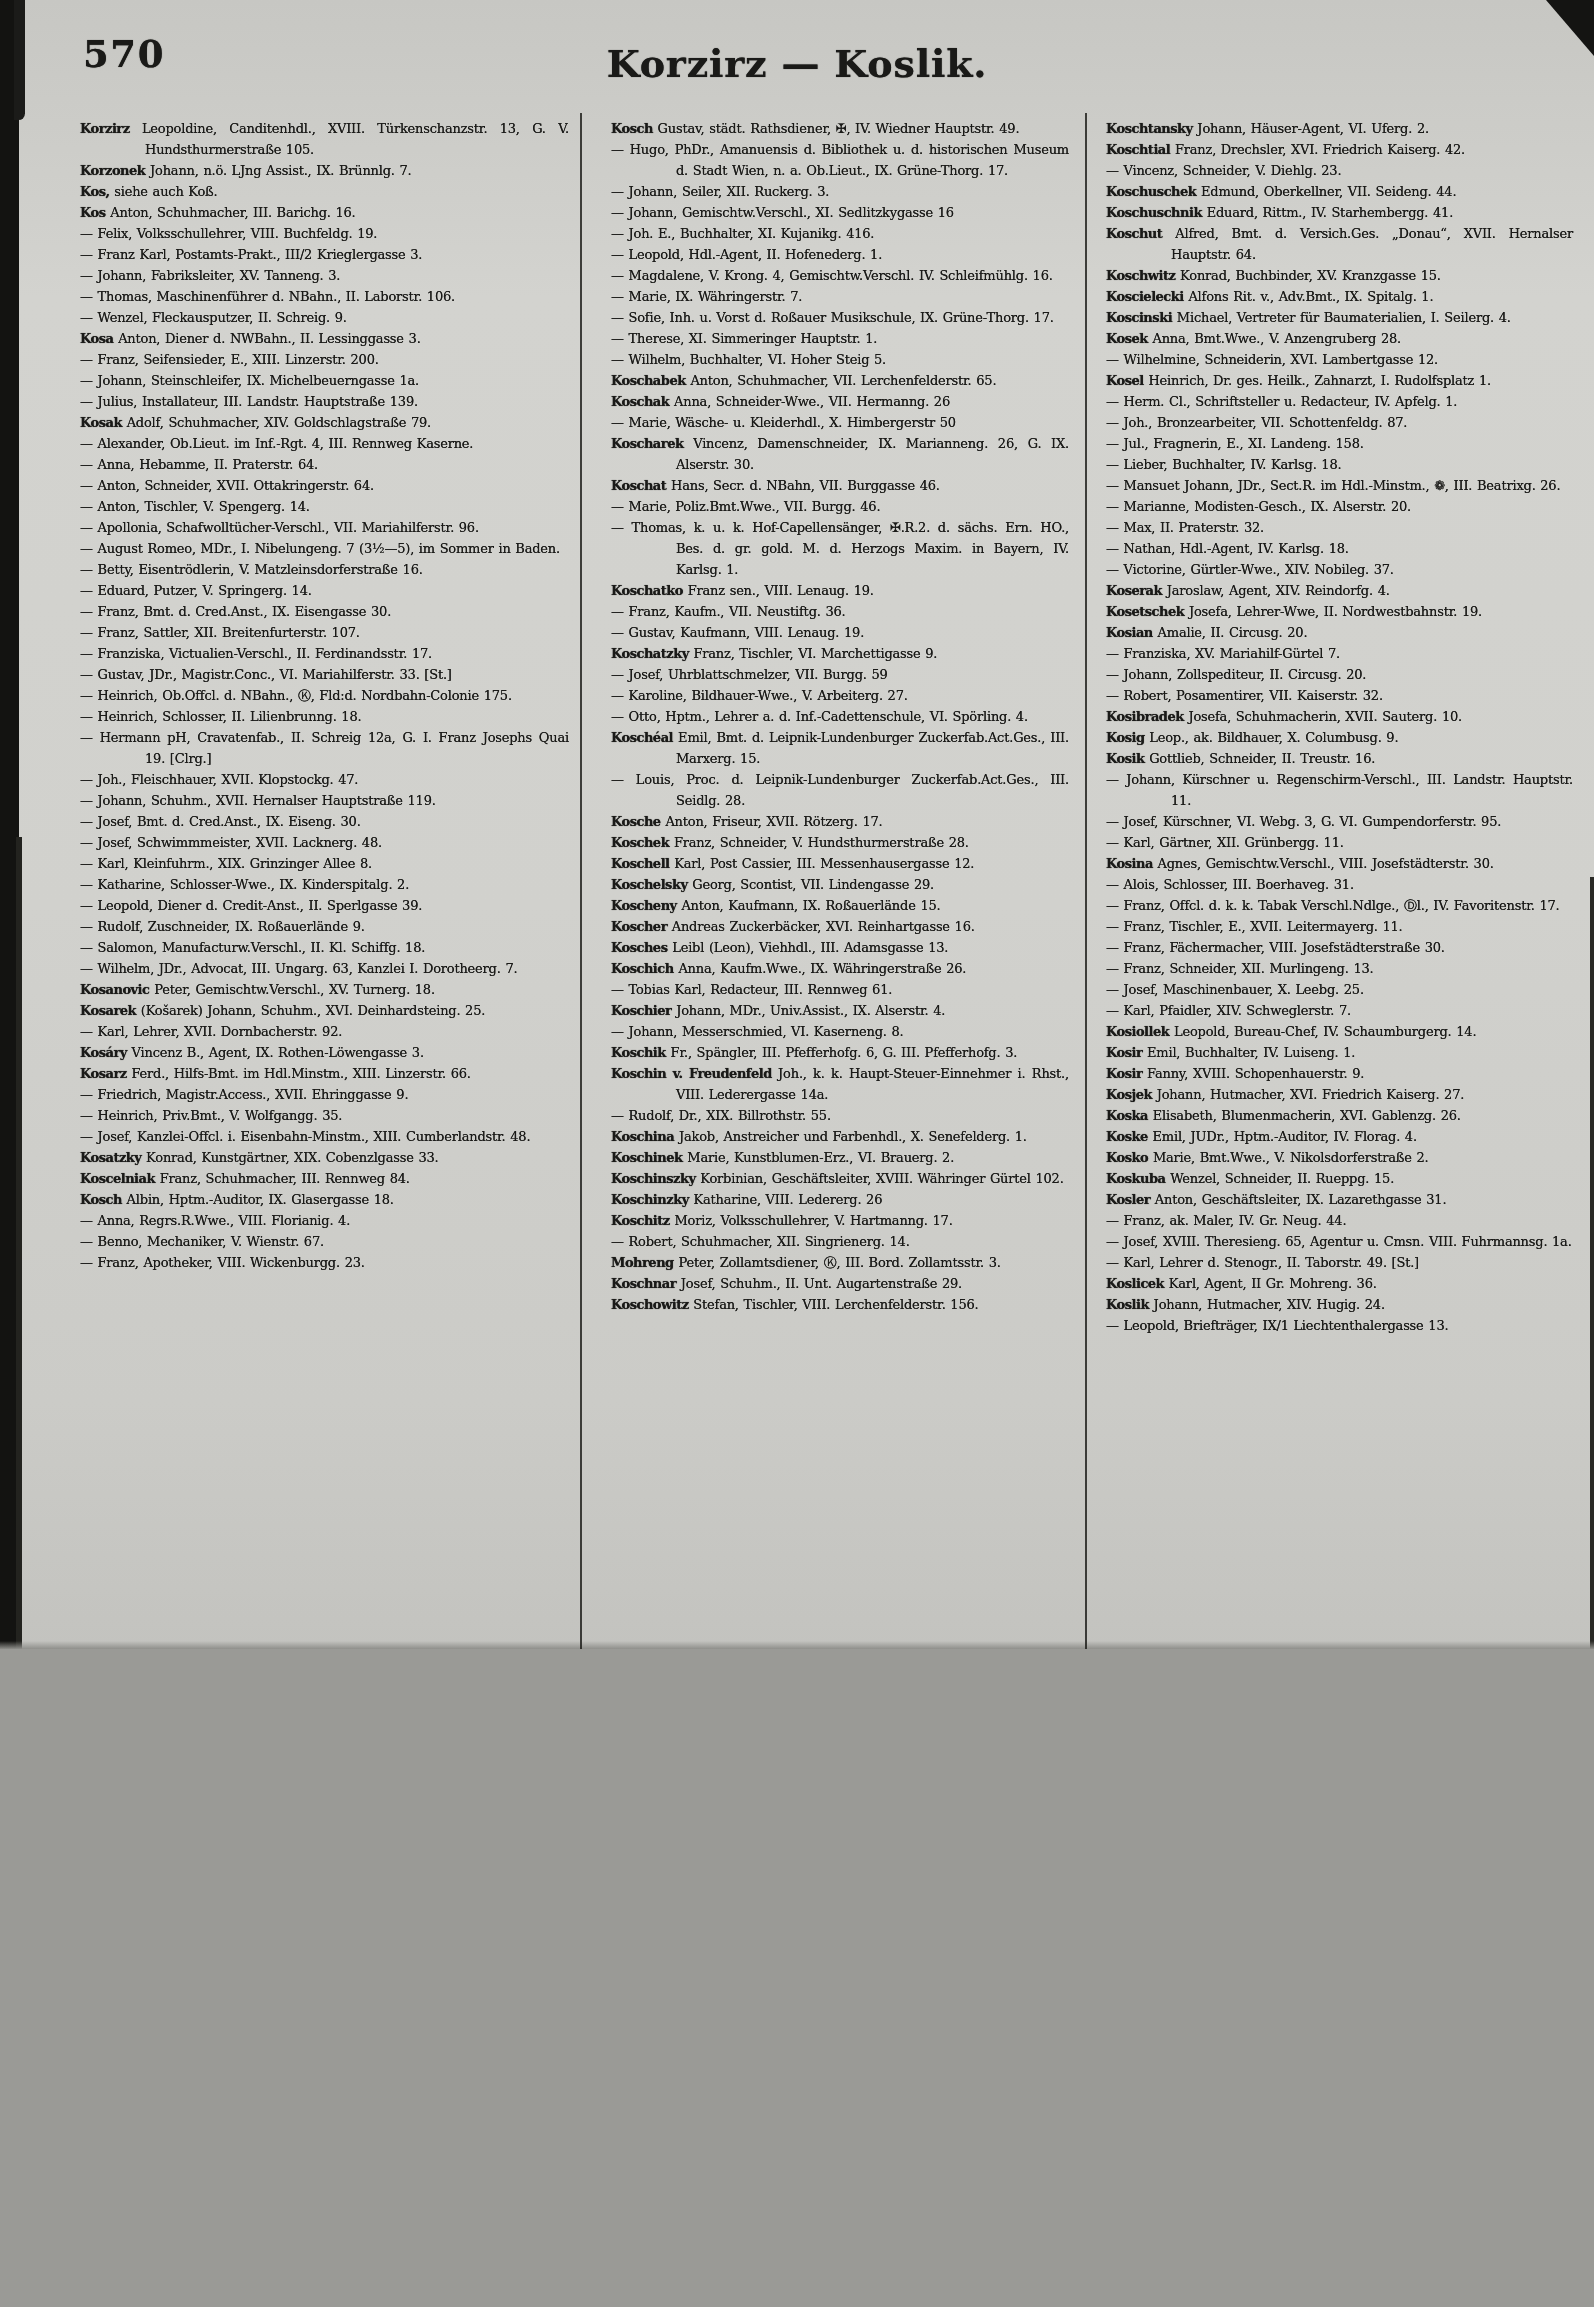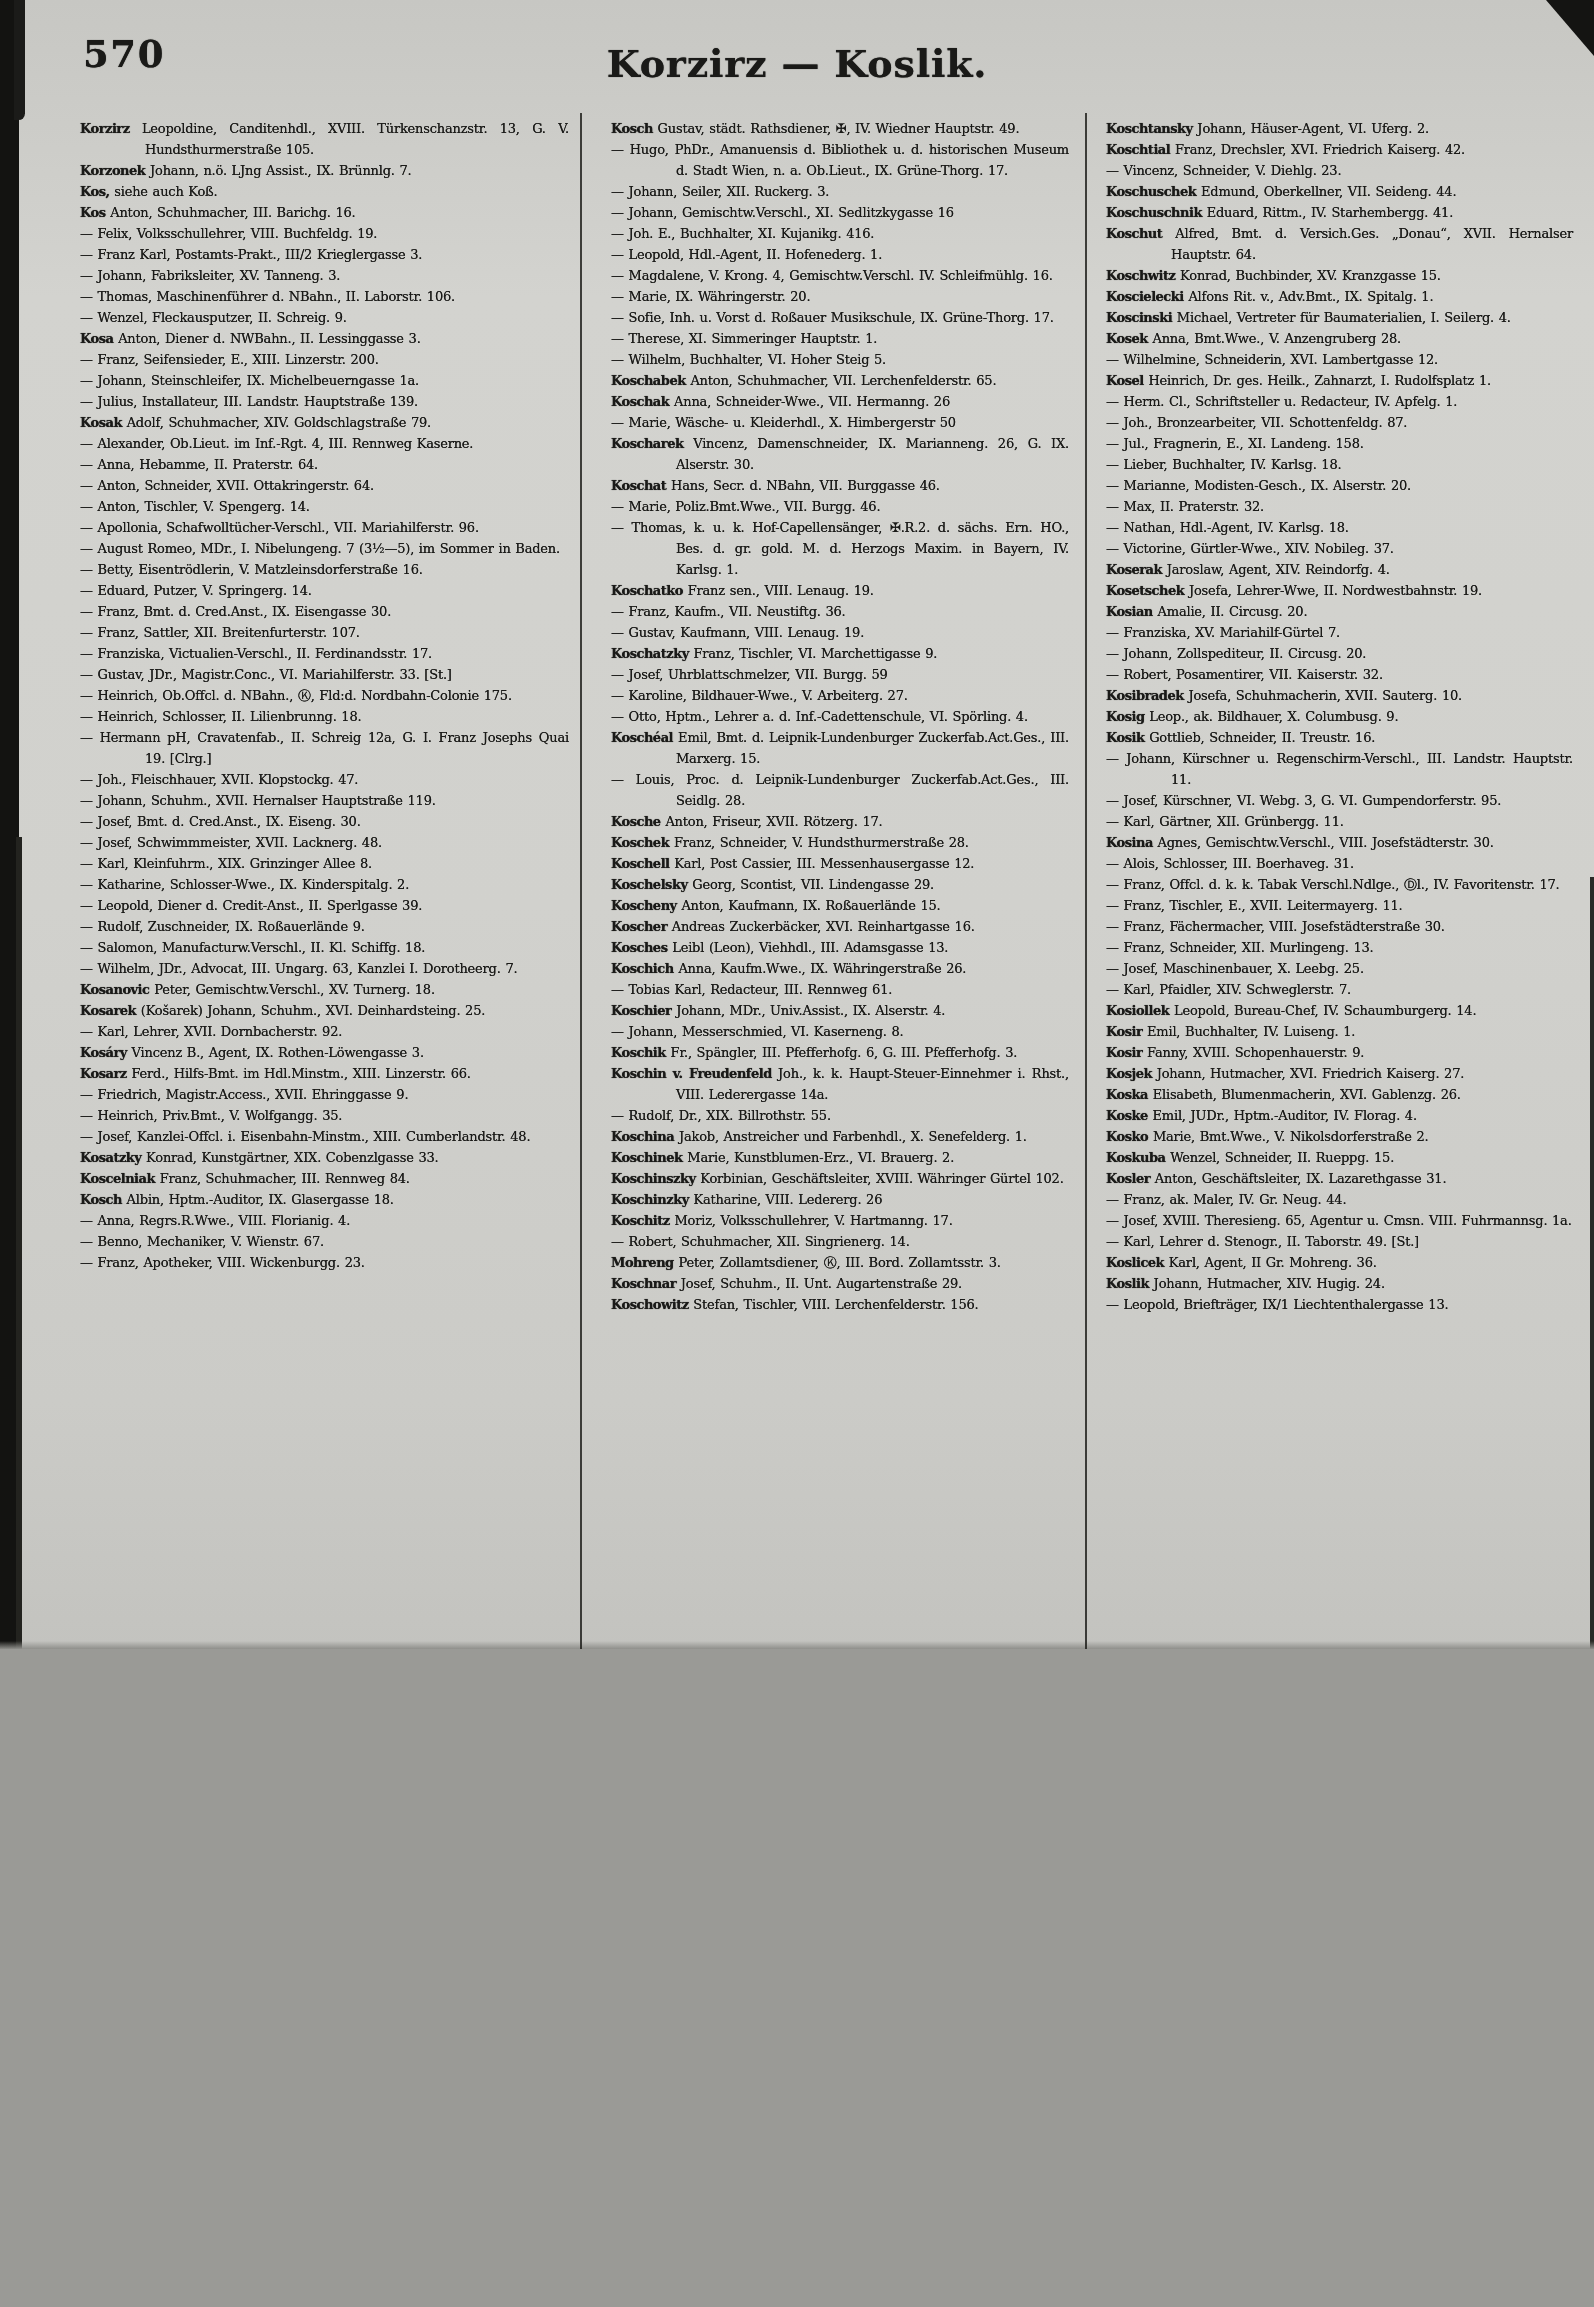--- a/index.html
+++ b/index.html
@@ -119,21 +119,21 @@
       <div class="entry"><span>— Franz, Apotheker, VIII. Wickenburgg. 23.</span></div>
     </div>
   <div class="col col2">
       <div class="entry"><b class="lead">Kosch</b><span> Gustav, städt. Rathsdiener, ✠, IV. Wiedner Hauptstr. 49.</span></div>
       <div class="entry"><span>— Hugo, PhDr., Amanuensis d. Bibliothek u. d. historischen Museum d. Stadt Wien, n. a. Ob.Lieut., IX. Grüne-Thorg. 17.</span></div>
       <div class="entry"><span>— Johann, Seiler, XII. Ruckerg. 3.</span></div>
       <div class="entry"><span>— Johann, Gemischtw.Verschl., XI. Sedlitzkygasse 16</span></div>
       <div class="entry"><span>— Joh. E., Buchhalter, XI. Kujanikg. 416.</span></div>
       <div class="entry"><span>— Leopold, Hdl.-Agent, II. Hofenederg. 1.</span></div>
       <div class="entry"><span>— Magdalene, V. Krong. 4, Gemischtw.Verschl. IV. Schleifmühlg. 16.</span></div>
-      <div class="entry"><span>— Marie, IX. Währingerstr. 20.</span></div>
+      <div class="entry"><span>— Marie, IX. Währingerstr. 7.</span></div>
       <div class="entry"><span>— Sofie, Inh. u. Vorst d. Roßauer Musikschule, IX. Grüne-Thorg. 17.</span></div>
       <div class="entry"><span>— Therese, XI. Simmeringer Hauptstr. 1.</span></div>
       <div class="entry"><span>— Wilhelm, Buchhalter, VI. Hoher Steig 5.</span></div>
       <div class="entry"><b class="lead">Koschabek</b><span> Anton, Schuhmacher, VII. Lerchenfelderstr. 65.</span></div>
       <div class="entry"><b class="lead">Koschak</b><span> Anna, Schneider-Wwe., VII. Hermanng. 26</span></div>
       <div class="entry"><span>— Marie, Wäsche- u. Kleiderhdl., X. Himbergerstr 50</span></div>
       <div class="entry"><b class="lead">Koscharek</b><span> Vincenz, Damenschneider, IX. Marianneng. 26, G. IX. Alserstr. 30.</span></div>
       <div class="entry"><b class="lead">Koschat</b><span> Hans, Secr. d. NBahn, VII. Burggasse 46.</span></div>
       <div class="entry"><span>— Marie, Poliz.Bmt.Wwe., VII. Burgg. 46.</span></div>
       <div class="entry"><span>— Thomas, k. u. k. Hof-Capellensänger, ✠.R.2. d. sächs. Ern. HO., Bes. d. gr. gold. M. d. Herzogs Maxim. in Bayern, IV. Karlsg. 1.</span></div>
@@ -180,20 +180,21 @@
       <div class="entry"><b class="lead">Koschwitz</b><span> Konrad, Buchbinder, XV. Kranzgasse 15.</span></div>
       <div class="entry"><b class="lead">Koscielecki</b><span> Alfons Rit. v., Adv.Bmt., IX. Spitalg. 1.</span></div>
       <div class="entry"><b class="lead">Koscinski</b><span> Michael, Vertreter für Baumaterialien, I. Seilerg. 4.</span></div>
       <div class="entry"><b class="lead">Kosek</b><span> Anna, Bmt.Wwe., V. Anzengruberg 28.</span></div>
       <div class="entry"><span>— Wilhelmine, Schneiderin, XVI. Lambertgasse 12.</span></div>
       <div class="entry"><b class="lead">Kosel</b><span> Heinrich, Dr. ges. Heilk., Zahnarzt, I. Rudolfsplatz 1.</span></div>
       <div class="entry"><span>— Herm. Cl., Schriftsteller u. Redacteur, IV. Apfelg. 1.</span></div>
       <div class="entry"><span>— Joh., Bronzearbeiter, VII. Schottenfeldg. 87.</span></div>
       <div class="entry"><span>— Jul., Fragnerin, E., XI. Landeng. 158.</span></div>
       <div class="entry"><span>— Lieber, Buchhalter, IV. Karlsg. 18.</span></div>
+      <div class="entry"><span>— Mansuet Johann, JDr., Sect.R. im Hdl.-Minstm., ❁, III. Beatrixg. 26.</span></div>
       <div class="entry"><span>— Marianne, Modisten-Gesch., IX. Alserstr. 20.</span></div>
       <div class="entry"><span>— Max, II. Praterstr. 32.</span></div>
       <div class="entry"><span>— Nathan, Hdl.-Agent, IV. Karlsg. 18.</span></div>
       <div class="entry"><span>— Victorine, Gürtler-Wwe., XIV. Nobileg. 37.</span></div>
       <div class="entry"><b class="lead">Koserak</b><span> Jaroslaw, Agent, XIV. Reindorfg. 4.</span></div>
       <div class="entry"><b class="lead">Kosetschek</b><span> Josefa, Lehrer-Wwe, II. Nordwestbahnstr. 19.</span></div>
       <div class="entry"><b class="lead">Kosian</b><span> Amalie, II. Circusg. 20.</span></div>
       <div class="entry"><span>— Franziska, XV. Mariahilf-Gürtel 7.</span></div>
       <div class="entry"><span>— Johann, Zollspediteur, II. Circusg. 20.</span></div>
       <div class="entry"><span>— Robert, Posamentirer, VII. Kaiserstr. 32.</span></div>

